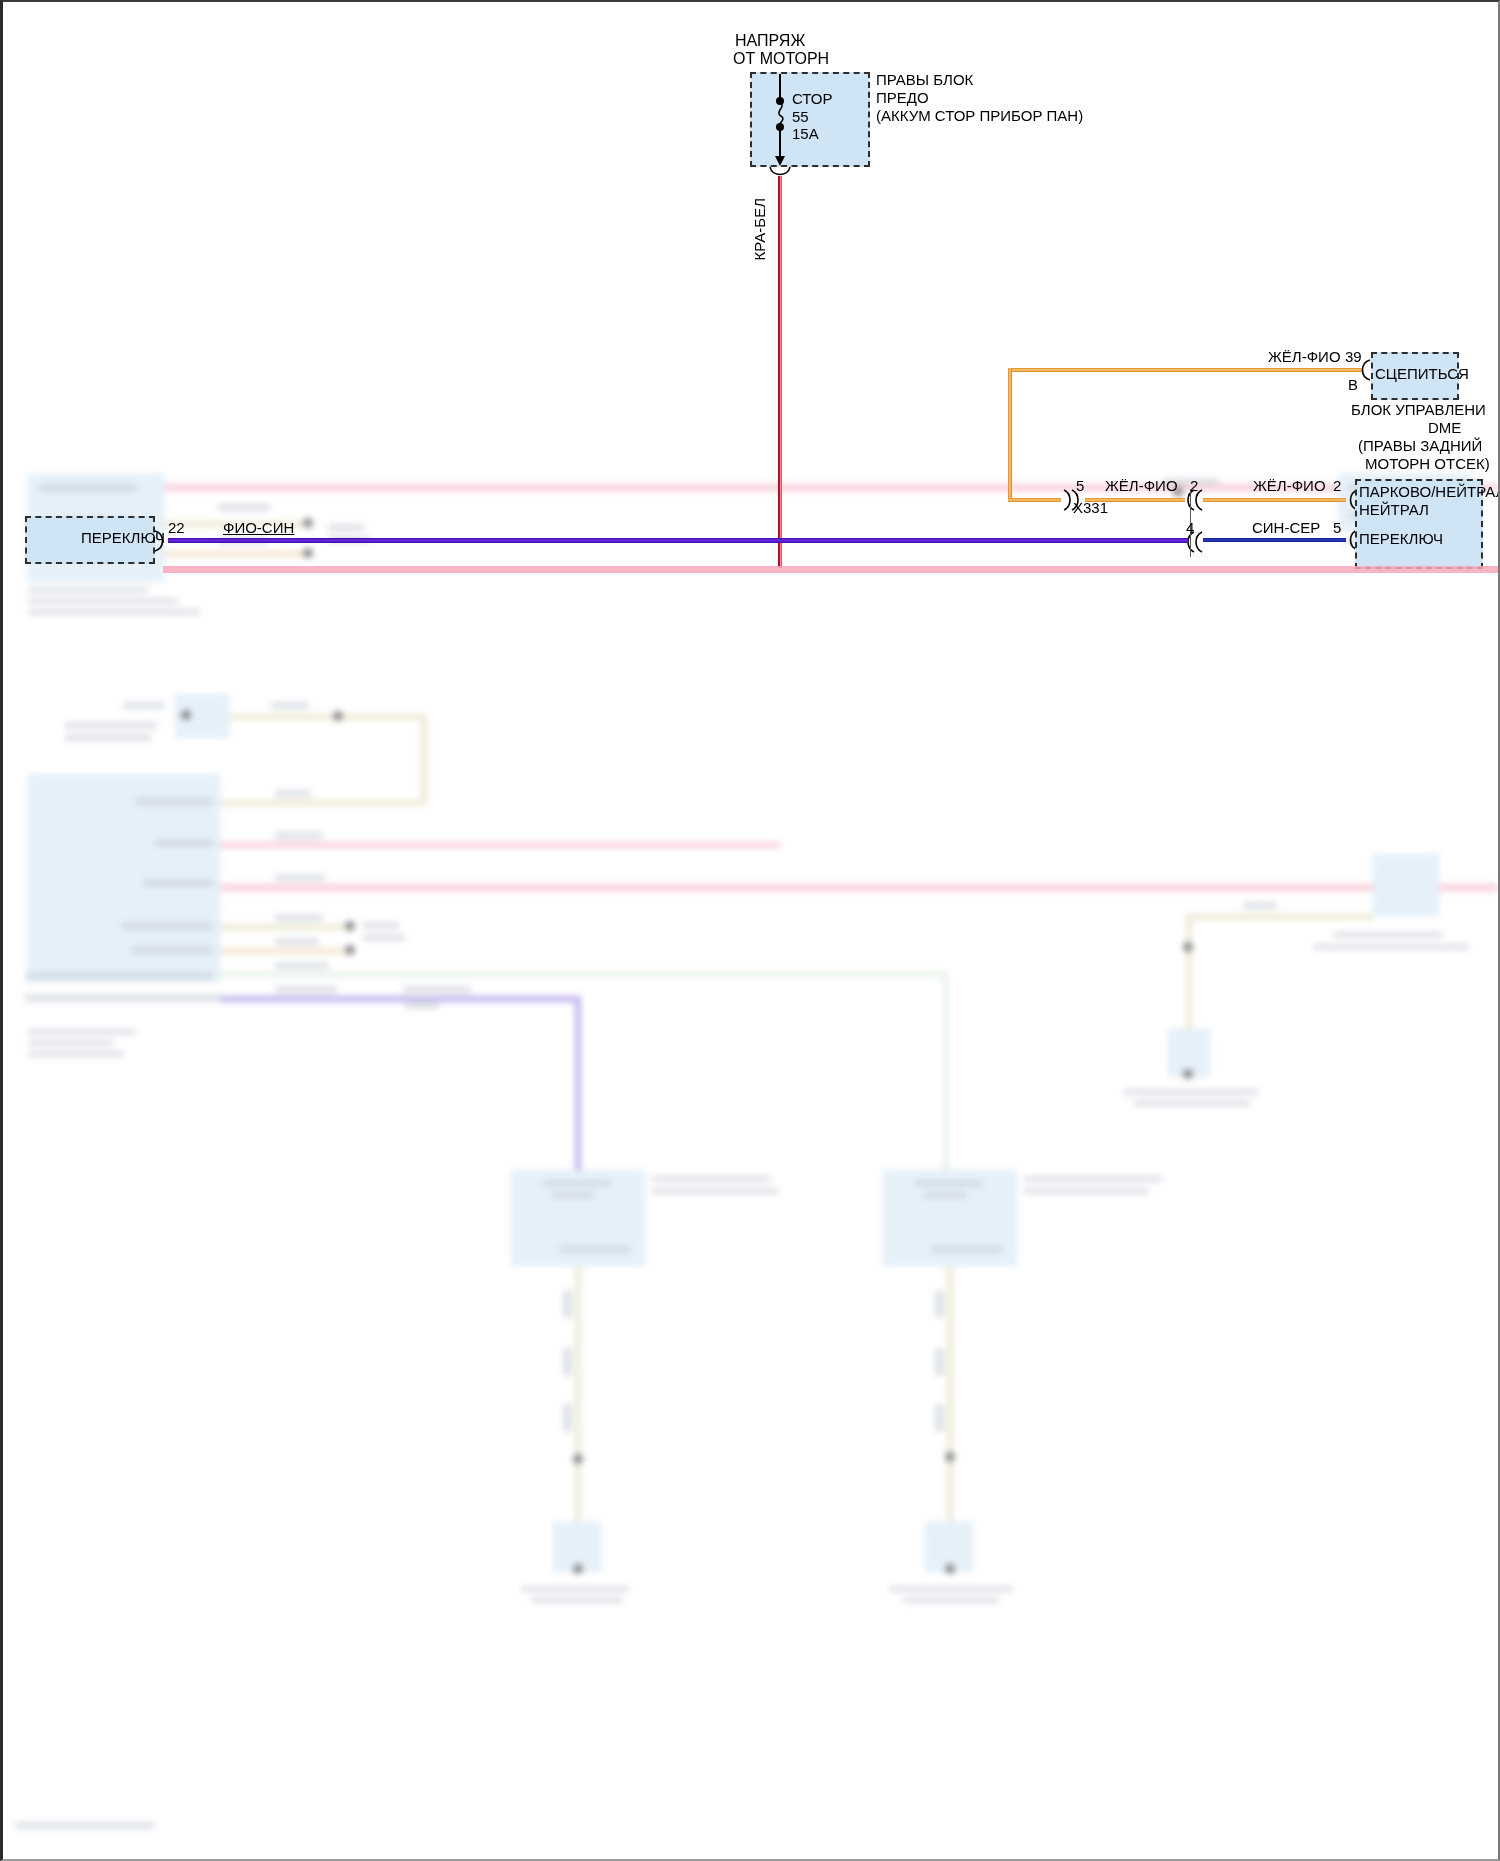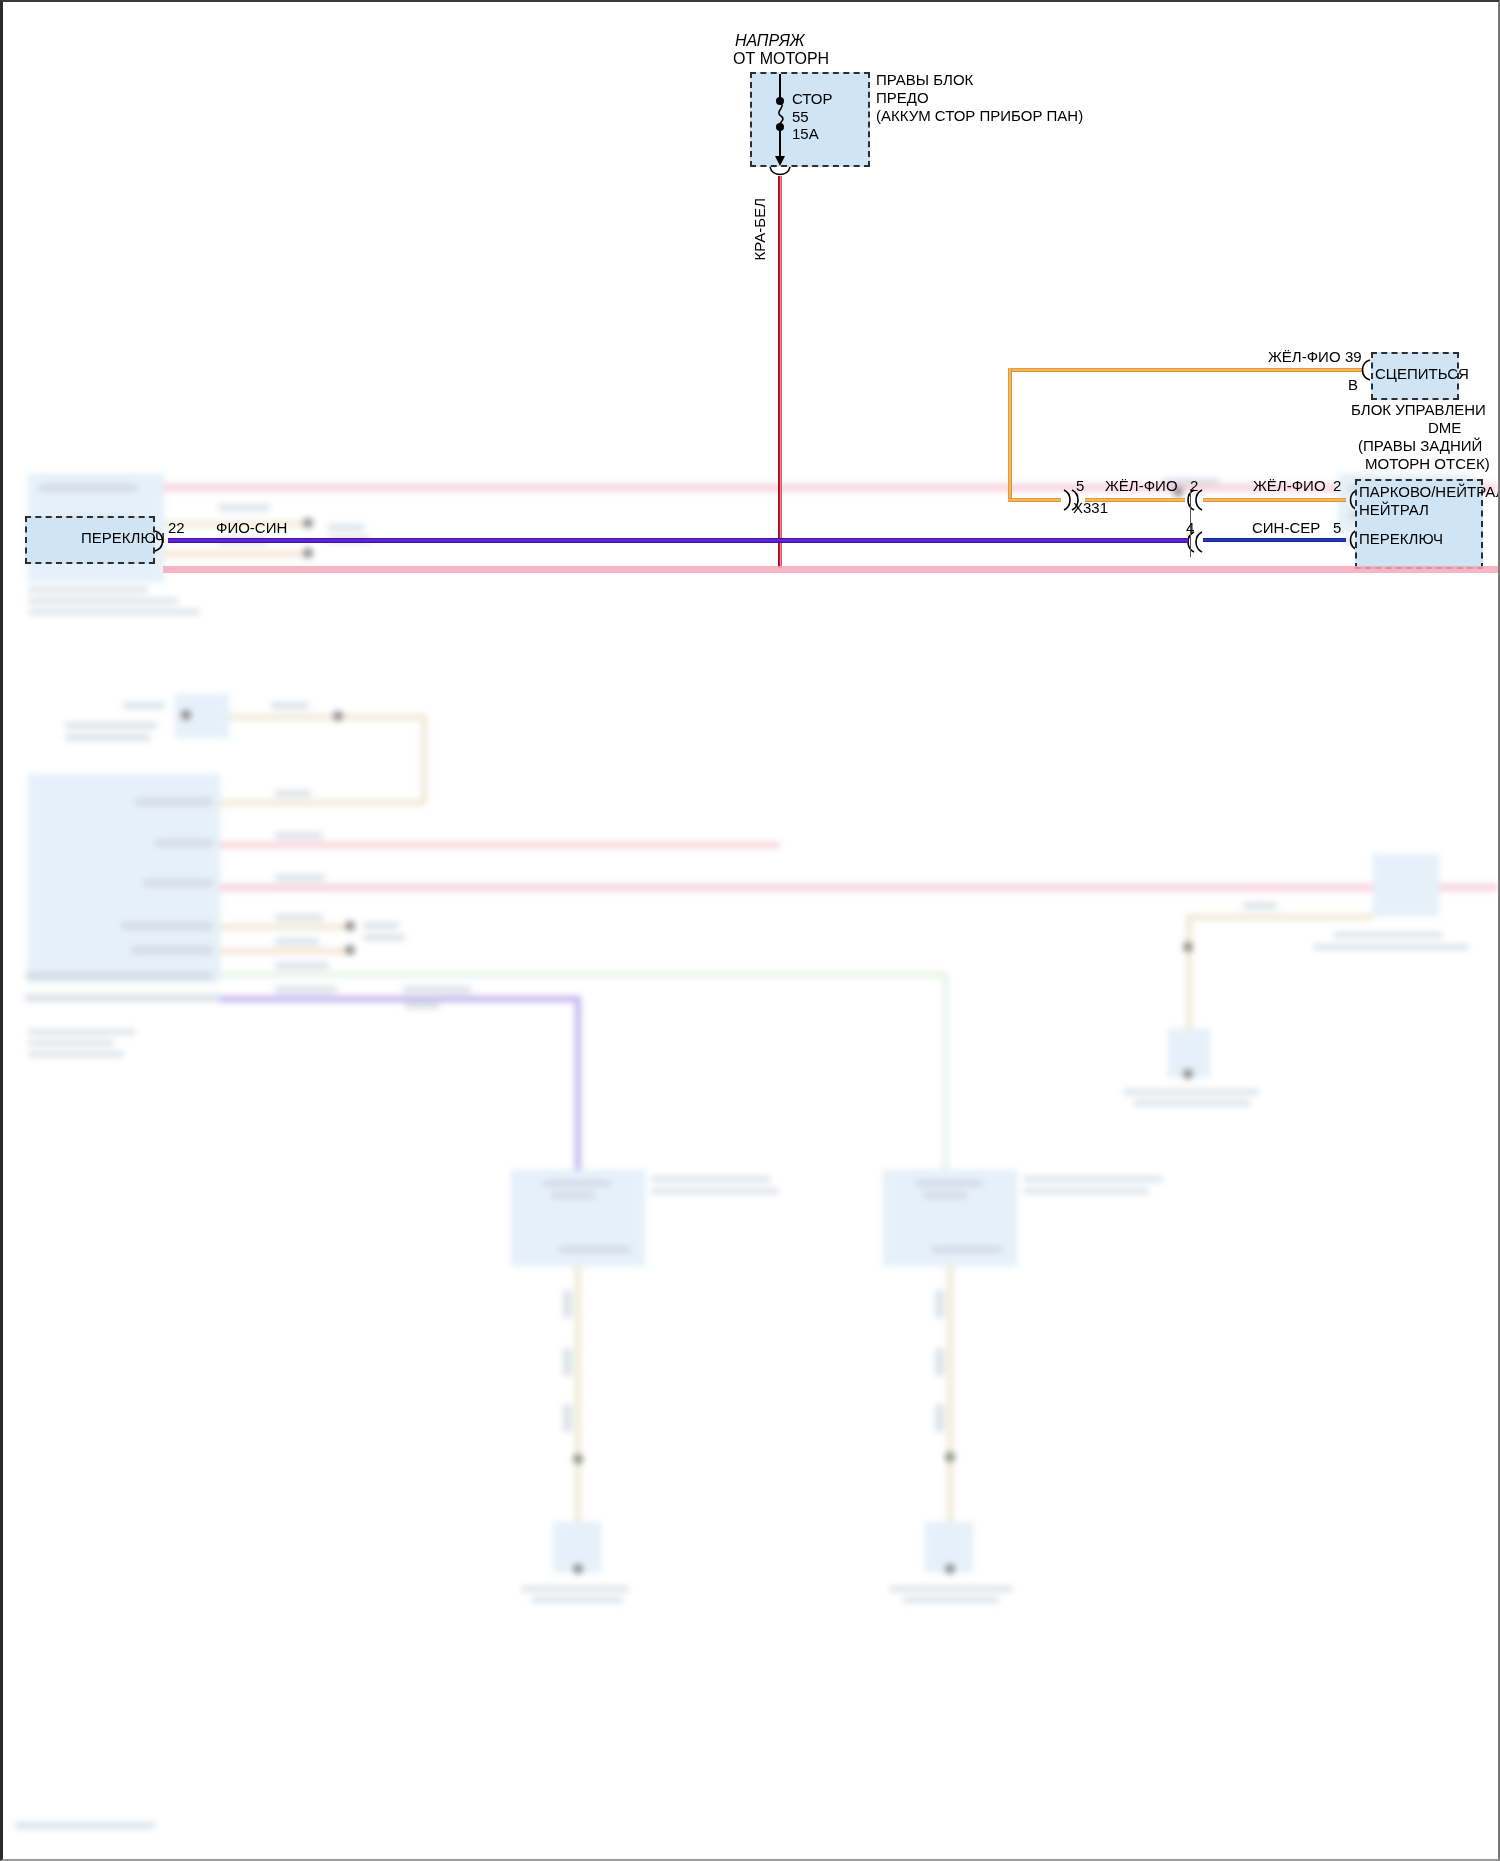--- a/index.html
+++ b/index.html
@@ -211,21 +211,21 @@
       <div class="bltext" style="left:528px; top:1133px; width:92px; height:6px;"></div>
 
       <div class="blbox" style="left:922px; top:1058px; width:48px; height:50px;"></div>
       <div class="bldot" style="left:942px; top:1100px;"></div>
       <div class="bltext" style="left:886px; top:1122px; width:124px; height:6px;"></div>
       <div class="bltext" style="left:900px; top:1133px; width:96px; height:6px;"></div>
 
       <div class="bltext" style="left:12px; top:1358px; width:140px; height:7px;"></div>
     </div>
 
-    <div class="lbl" style="left:732px; top:30px; font-size:16px; text-align:left;font-style:italic;">НАПРЯЖ</div>
+    <div class="lbl" style="left:732px; top:30px; font-size:16px; text-align:left;">НАПРЯЖ</div>
     <div class="lbl" style="left:752px; top:48px; font-size:16px; text-align:center; transform:translateX(-22px);">ОТ МОТОРН</div>
 
     <div class="box" style="left:747px; top:70px; width:120px; height:95px;"></div>
 
     <div class="wire wire-v" style="left:776px; top:72px; width:2px; height:26px; background:#000;"></div>
     <div class="dot" style="left:773px; top:95px; width:8px; height:8px;"></div>
 
     <svg class="fuse-squiggle" width="26" height="26" style="left:772px; top:100px;" viewBox="0 0 26 26">
       <path d="M5,1 C12,4 -1,10 6,14 C12,18 2,21 5,25" stroke="#000" stroke-width="1.6" fill="none"></path>
     </svg>
@@ -310,21 +310,21 @@
 
     <div class="lbl" style="left:1183px; top:518px; font-size:15px;">4</div>
 
     <div class="box" style="left:22px; top:514px; width:130px; height:48px;"></div>
     <div class="lbl" style="left:78px; top:528px; font-size:15px;">ПЕРЕКЛЮЧ</div>
 
     <svg class="conn-arc" width="14" height="24" style="left:150px; top:527px;" viewBox="0 0 14 24">
       <path d="M2,2 C12,5 12,19 2,22" stroke="#000" stroke-width="1.6" fill="none"></path>
     </svg>
     <div class="lbl" style="left:165px; top:518px; font-size:15px;">22</div>
-    <div class="lbl" style="left:213px; top:518px; font-size:15px;">ФИО-СИН</div>
+    <div class="lbl" style="left:220px; top:518px; font-size:15px;text-decoration:underline;">ФИО-СИН</div>
 
     <div class="wire wire-h" style="left:165px; top:536px; width:1020px; height:5px;
                 background:linear-gradient(to bottom,#3a0fa0 0%,#6b28e8 45%,#3a0fa0 100%);"></div>
 
     <div class="wire wire-h" style="left:1200px; top:536px; width:143px; height:4px;
                 background:linear-gradient(to bottom,#101c7a 0%,#2b3fcf 50%,#101c7a 100%);"></div>
     <div class="lbl" style="left:1249px; top:518px; font-size:15px;">СИН-СЕР</div>
     <div class="lbl" style="left:1330px; top:518px; font-size:15px;">5</div>
 
     <svg class="conn-arc" width="14" height="24" style="left:1343px; top:486px;" viewBox="0 0 14 24">

